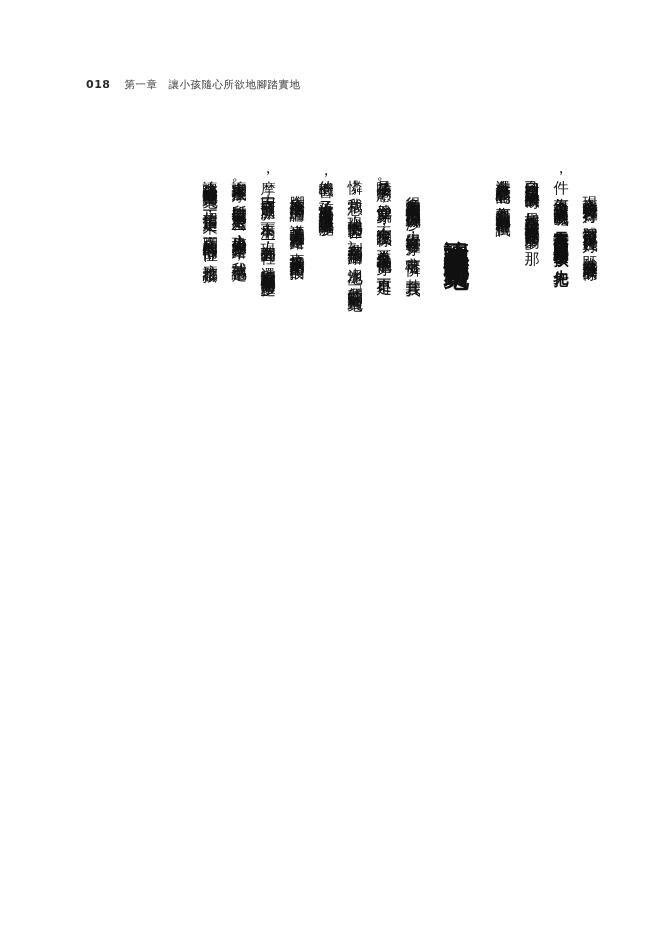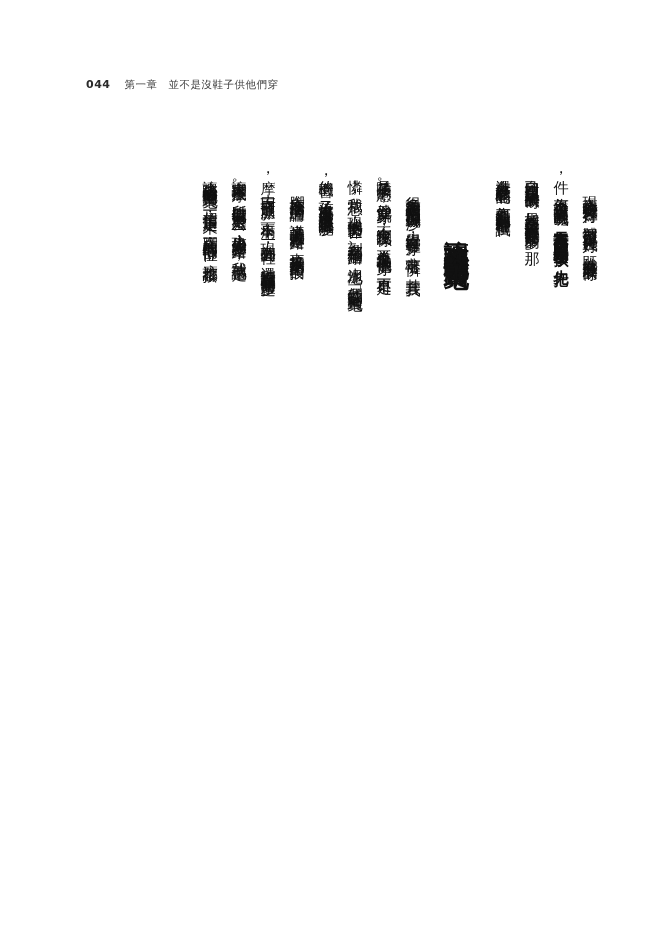--- a/index.html
+++ b/index.html
@@ -99,22 +99,22 @@
     width: 5px;
     height: 700px;
   }
 </style>
 </head>
 <body>
 
 <div class="page">
 
   <div class="header">
-    <span class="folio">044</span>
-    <span class="header-title">第一章　並不是沒鞋子供他們穿</span>
+    <span class="folio">018</span>
+    <span class="header-title">第一章　讓小孩隨心所欲地腳踏實地</span>
   </div>
 
   <div class="body-area">
 
     <div class="col indent">現在的小孩吃得好又住得好，體型也發育得比上一代好。既然擁有這麼好的條</div>
 
     <div class="col"><span>件，為何不讓孩子有更高的挑戰呢？</span><b>家長千萬不要用自己的眼光來衡量孩子，先把</b></div>
 
     <div class="col">自己拉回自己還是小孩的時候，如果答案是自己孩子擁有的條件比當年好的多，那</div>
 

